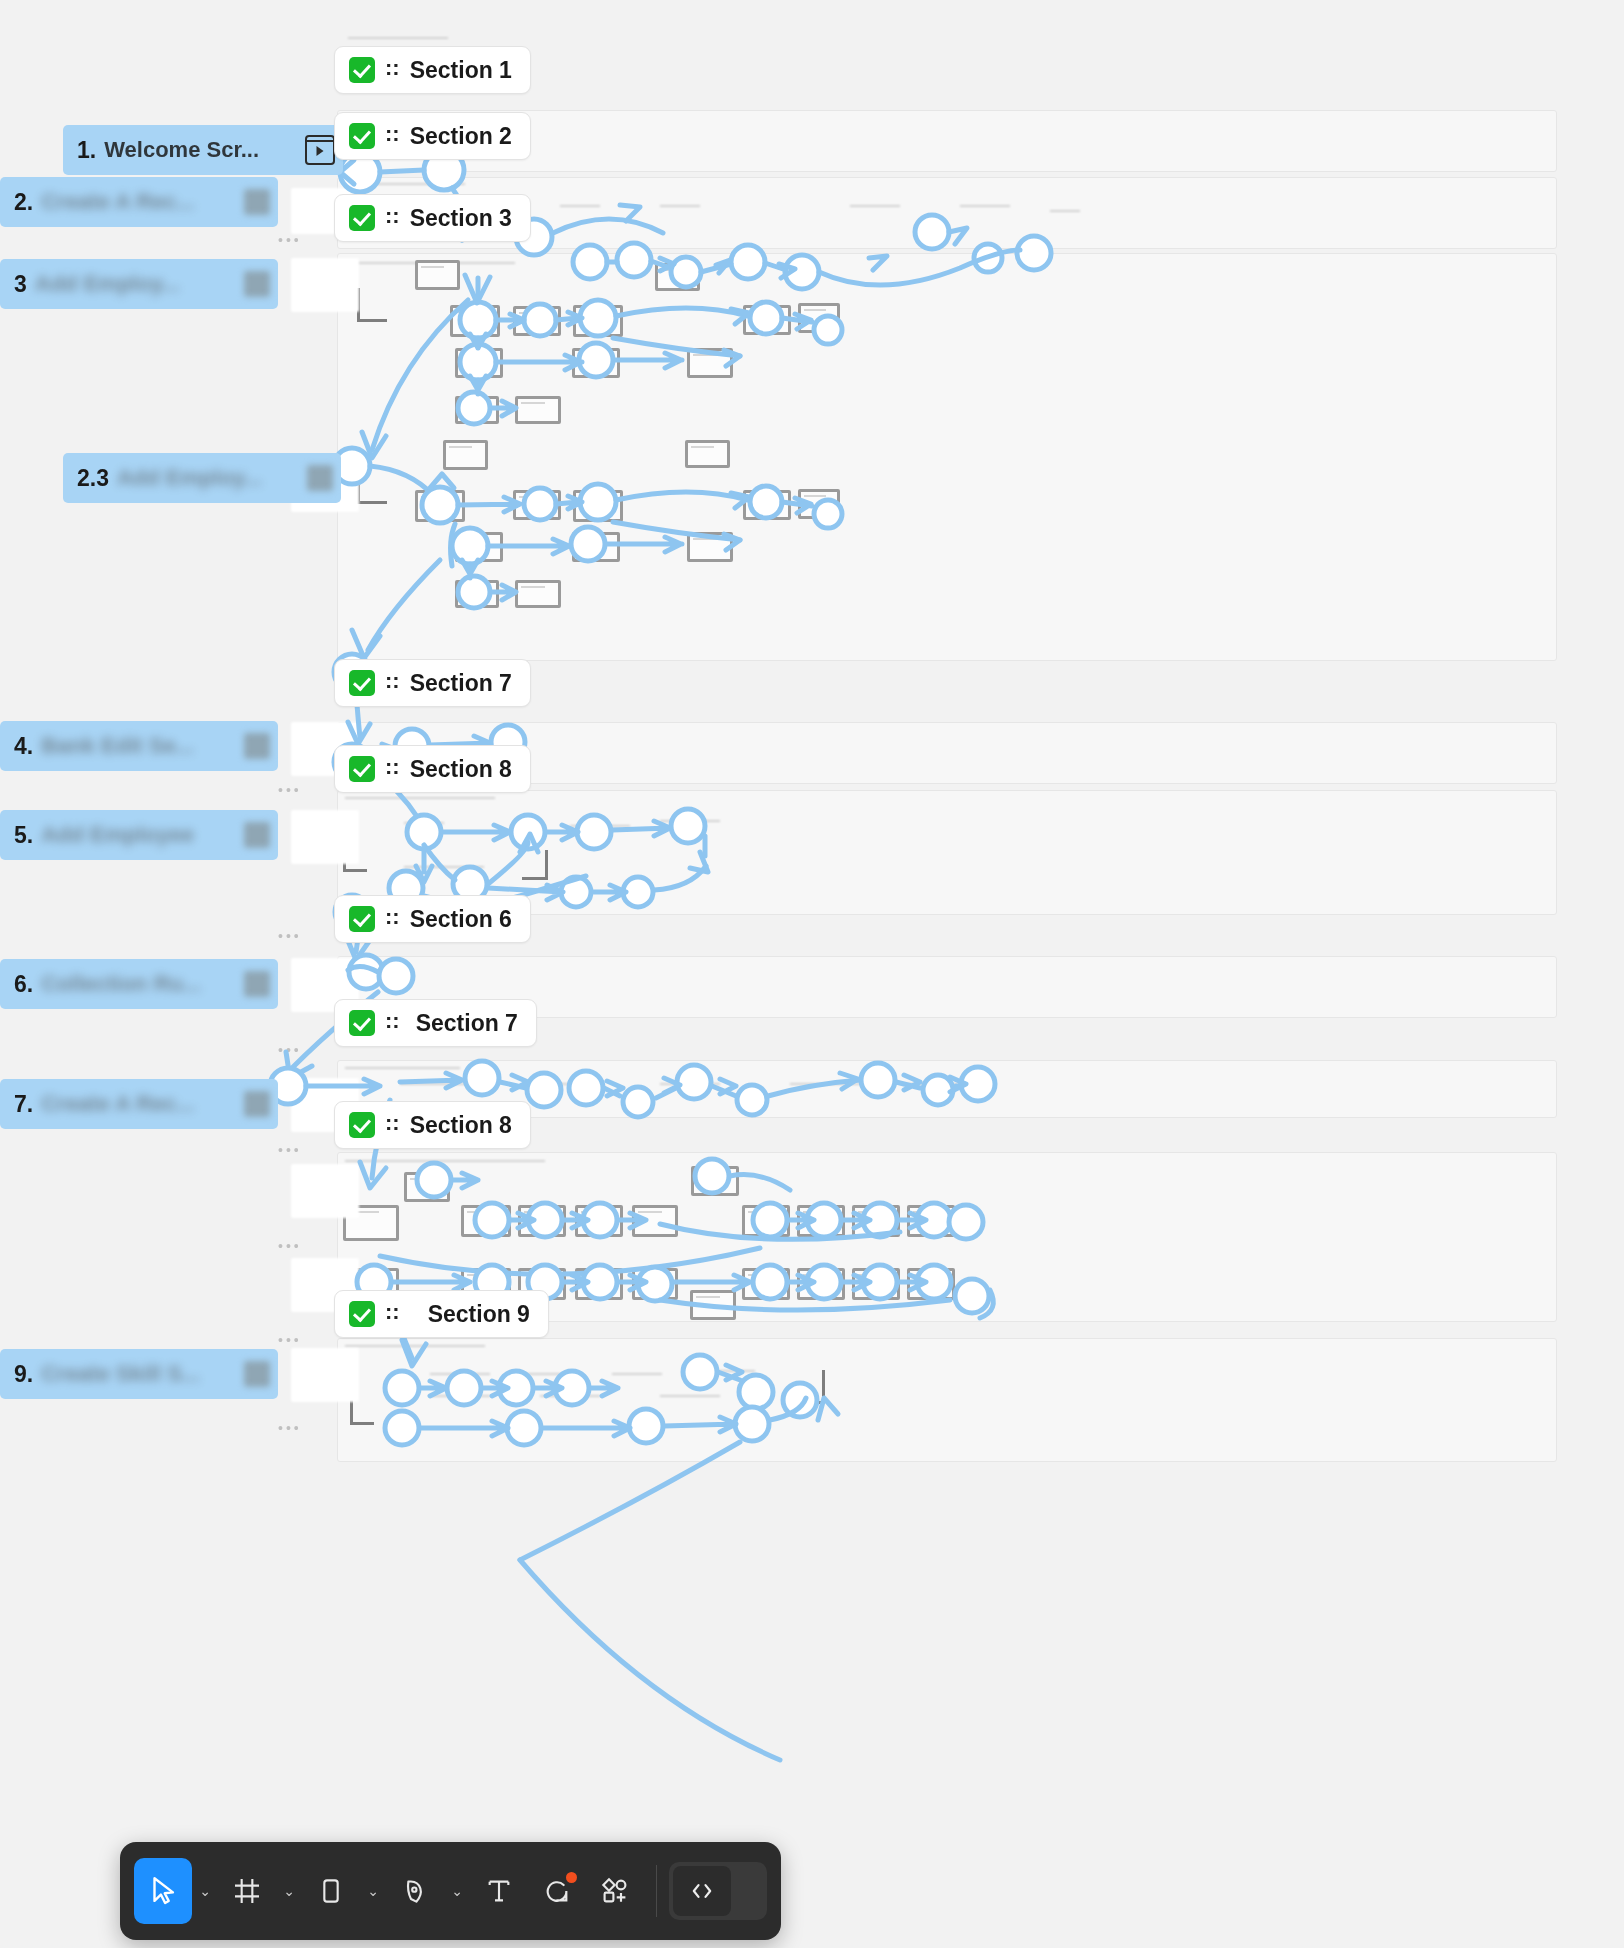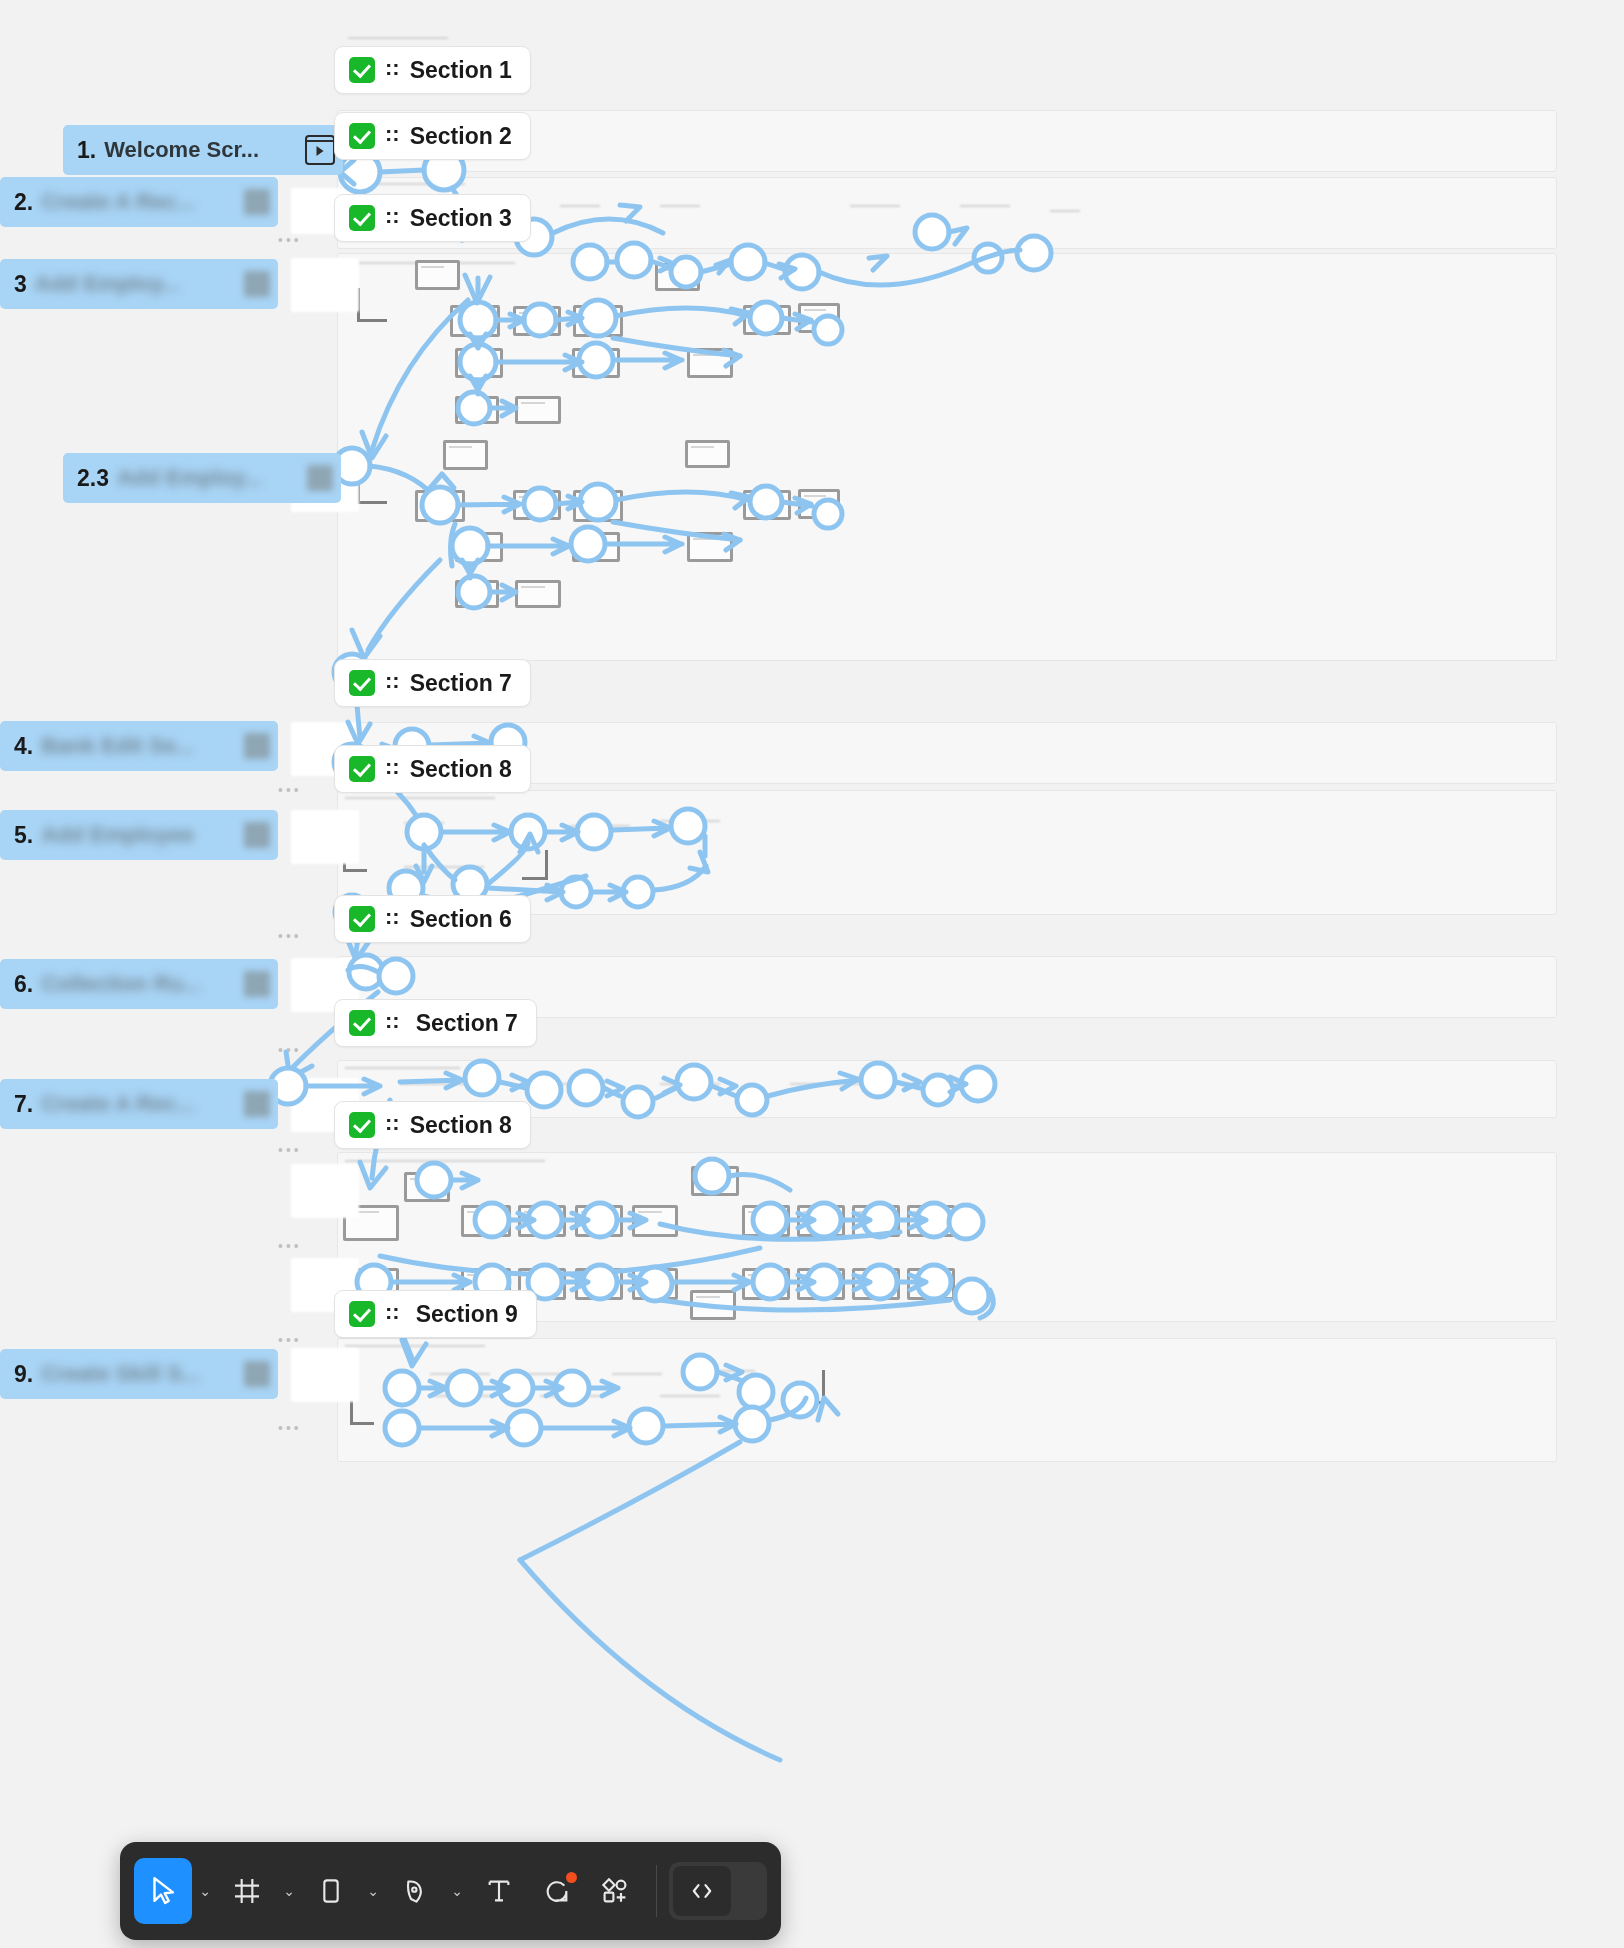--- a/index.html
+++ b/index.html
@@ -594,21 +594,21 @@
     <span class="name" style="margin-left:6px;">Section 7</span>
   </div>
   <div class="section-pill" style="left:334px; top:1101px;">
     <span class="check"></span>
     <span class="sep">::</span>
     <span class="name" style="">Section 8</span>
   </div>
   <div class="section-pill" style="left:334px; top:1290px;">
     <span class="check"></span>
     <span class="sep">::</span>
-    <span class="name" style="margin-left:6px;">Section 9</span>
+    <span class="name" style="margin-left:18px;">Section 9</span>
   </div>
 
   <div class="stub" style="left:291px; top:188px; width:60px; height:46px;"></div>
   <div class="stub" style="left:291px; top:258px; width:68px; height:54px;"></div>
   <div class="stub" style="left:291px; top:458px; width:68px; height:54px;"></div>
   <div class="stub" style="left:291px; top:722px; width:68px; height:54px;"></div>
   <div class="stub" style="left:291px; top:810px; width:68px; height:54px;"></div>
   <div class="stub" style="left:291px; top:958px; width:68px; height:54px;"></div>
   <div class="stub" style="left:291px; top:1078px; width:68px; height:54px;"></div>
   <div class="stub" style="left:291px; top:1164px; width:68px; height:54px;"></div>

